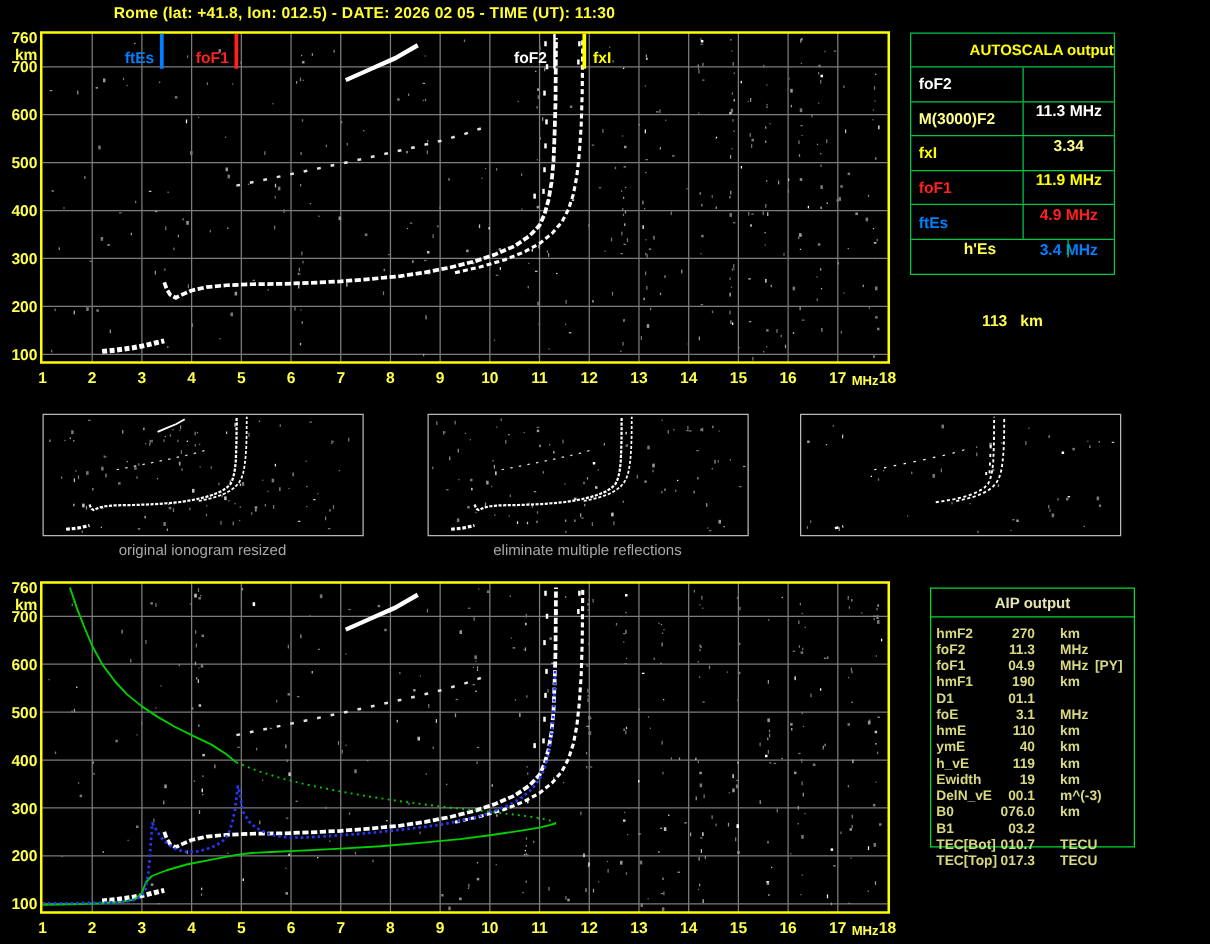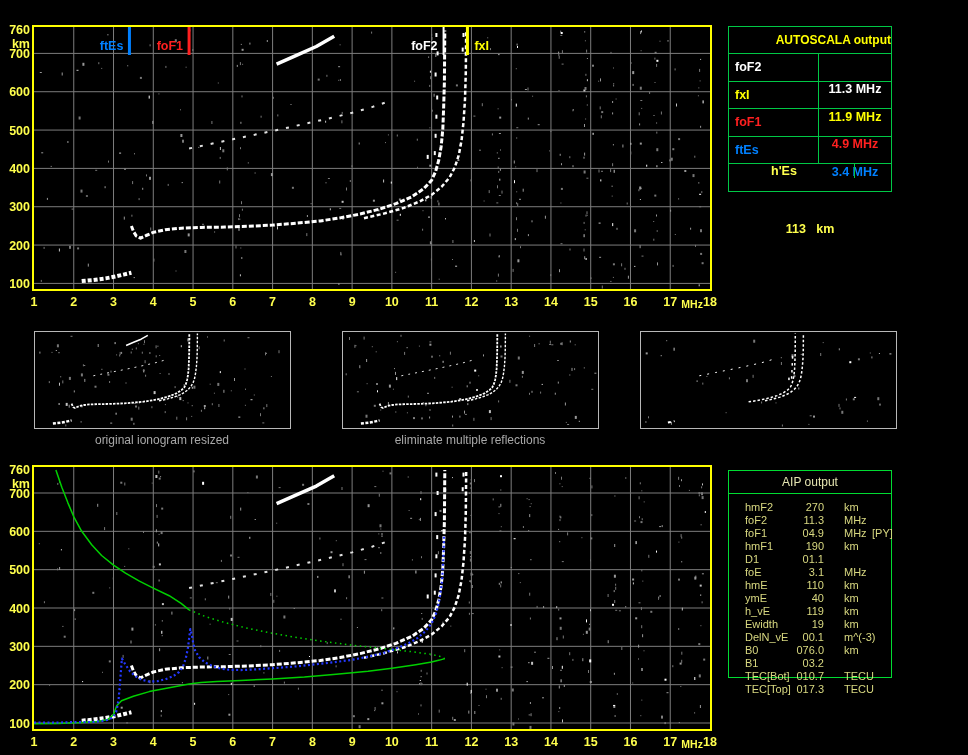--- a/index.html
+++ b/index.html
@@ -15,36 +15,37 @@
   .a-head{height:26px;line-height:26px;text-align:right;color:#ffff00;font-size:12px;
           font-weight:bold;}
   .arow{display:flex;border-top:1px solid #00c846;height:26.6px;font-size:12.5px;
         font-weight:bold;align-items:center;}
   .arow .al{width:83px;border-right:1px solid #00c846;padding-left:6px;height:100%;
             display:flex;align-items:center;}
   .arow .av{flex:1;text-align:center;margin-top:44px;}
   
   .cap{position:absolute;top:433px;height:14px;color:#a8a8a8;font-size:12px;text-align:center;}
   
-  #aip{position:absolute;left:728px;top:470px;width:128px;height:232px;}
+  #aip{position:absolute;left:744px;top:470px;width:128px;height:232px;font-weight:bold;}
   .aip-border{position:absolute;left:0;top:0;width:162px;height:206px;border:1px solid #00dc32;}
   .aip-head{position:absolute;left:0;top:5px;width:164px;text-align:center;color:#e4e4b0;
             font-size:12px;}
   .aip-div{position:absolute;left:0;top:23px;width:164px;height:1px;background:#00dc32;}
   #aip-rows{position:absolute;left:0;top:31px;width:164px;}
-  .aiprow{position:relative;height:13px;font-size:11px;color:#d8d880;line-height:13px;margin-left:12px;}
+  .aiprow{position:relative;height:13px;font-size:11px;color:#d8d880;line-height:13px;}
   .aiprow .l{position:absolute;left:5px;}
   .aiprow .v{position:absolute;left:18px;width:66px;text-align:right;}
   .aiprow .u{position:absolute;left:104px;}
   .aiprow .e{position:absolute;left:132px;}
 </style>
 </head>
 <body>
 
 <div id="stage">
+  <div class="title">Rome (lat: +41.8, lon: 012.5) - DATE: 2026 02 05 - TIME (UT): 11:30</div>
 
   <svg id="gfx" width="968" height="755" viewBox="0 0 968 755">
     <g id="g-top">
         <line x1="73.76470588235294" y1="26" x2="73.76470588235294" y2="290" stroke="#7d7d7d" stroke-width="1"></line>
         <line x1="113.52941176470588" y1="26" x2="113.52941176470588" y2="290" stroke="#7d7d7d" stroke-width="1"></line>
         <line x1="153.29411764705884" y1="26" x2="153.29411764705884" y2="290" stroke="#7d7d7d" stroke-width="1"></line>
         <line x1="193.05882352941177" y1="26" x2="193.05882352941177" y2="290" stroke="#7d7d7d" stroke-width="1"></line>
         <line x1="232.8235294117647" y1="26" x2="232.8235294117647" y2="290" stroke="#7d7d7d" stroke-width="1"></line>
         <line x1="272.5882352941177" y1="26" x2="272.5882352941177" y2="290" stroke="#7d7d7d" stroke-width="1"></line>
         <line x1="312.3529411764706" y1="26" x2="312.3529411764706" y2="290" stroke="#7d7d7d" stroke-width="1"></line>
@@ -1254,20 +1255,24 @@
       </g>
   </svg>
 
   <div id="autoscala">
     <div class="a-head">AUTOSCALA output</div>
     <div id="a-rows">
         <div class="arow" style="color: rgb(255, 255, 255);">
           <div class="al">foF2</div>
           <div class="av">11.3 MHz</div>
         </div>
+        <div class="arow" style="color: rgb(255, 255, 140);">
+          <div class="al">M(3000)F2</div>
+          <div class="av">3.34</div>
+        </div>
         <div class="arow" style="color: rgb(255, 255, 0);">
           <div class="al">fxI</div>
           <div class="av">11.9 MHz</div>
         </div>
         <div class="arow" style="color: rgb(255, 32, 32);">
           <div class="al">foF1</div>
           <div class="av">4.9 MHz</div>
         </div>
         <div class="arow" style="color: rgb(0, 128, 255);">
           <div class="al">ftEs</div>

